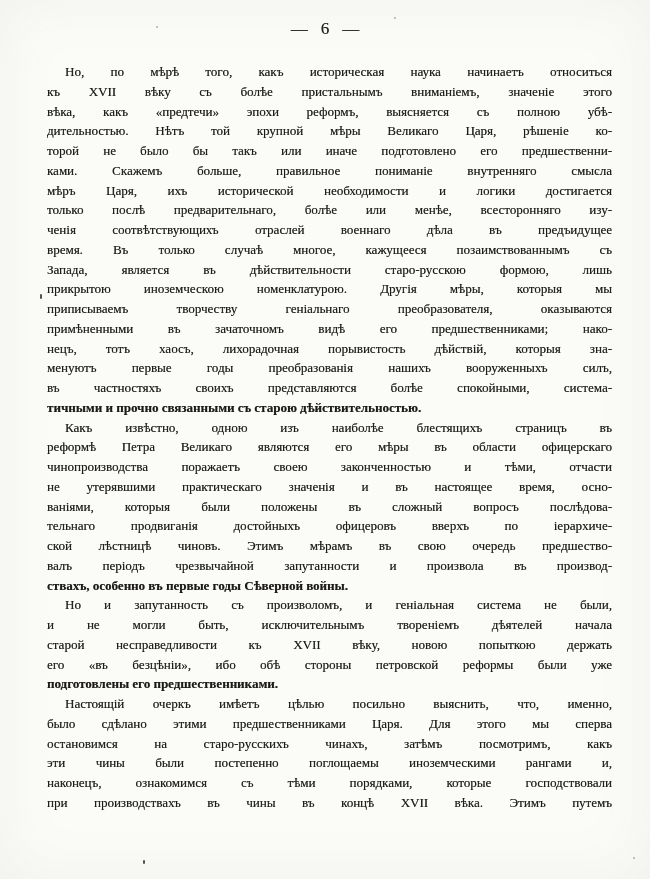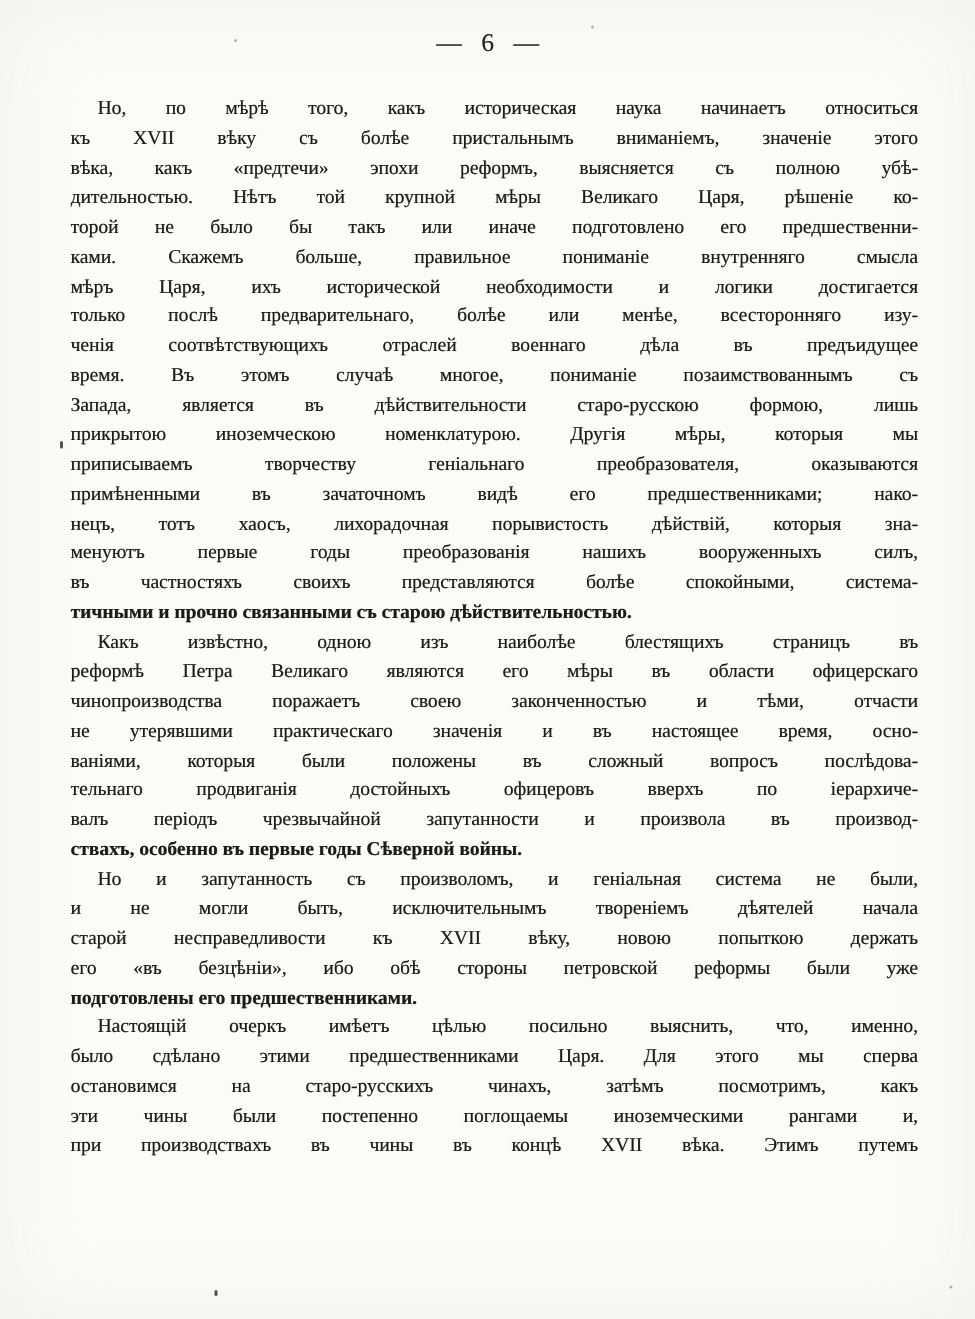--- a/index.html
+++ b/index.html
@@ -86,52 +86,54 @@
       <div class="para">
         <div class="line pfirst">Но, по мѣрѣ того, какъ историческая наука начинаетъ относиться</div>
         <div class="line">къ XVII вѣку съ болѣе пристальнымъ вниманіемъ, значеніе этого</div>
         <div class="line">вѣка, какъ «предтечи» эпохи реформъ, выясняется съ полною убѣ-</div>
         <div class="line">дительностью. Нѣтъ той крупной мѣры Великаго Царя, рѣшеніе ко-</div>
         <div class="line">торой не было бы такъ или иначе подготовлено его предшественни-</div>
         <div class="line">ками. Скажемъ больше, правильное пониманіе внутренняго смысла</div>
         <div class="line">мѣръ Царя, ихъ исторической необходимости и логики достигается</div>
         <div class="line">только послѣ предварительнаго, болѣе или менѣе, всесторонняго изу-</div>
         <div class="line">ченія соотвѣтствующихъ отраслей военнаго дѣла въ предъидущее</div>
-        <div class="line">время. Въ этомъ случаѣ многое, пониманіе позаимствованнымъ съ</div>
+        <div class="line">время. Въ только случаѣ многое, кажущееся позаимствованнымъ съ</div>
         <div class="line">Запада, является въ дѣйствительности старо-русскою формою, лишь</div>
         <div class="line">прикрытою иноземческою номенклатурою. Другія мѣры, которыя мы</div>
         <div class="line">приписываемъ творчеству геніальнаго преобразователя, оказываются</div>
         <div class="line">примѣненными въ зачаточномъ видѣ его предшественниками; нако-</div>
         <div class="line">нецъ, тотъ хаосъ, лихорадочная порывистость дѣйствій, которыя зна-</div>
         <div class="line">менуютъ первые годы преобразованія нашихъ вооруженныхъ силъ,</div>
         <div class="line">въ частностяхъ своихъ представляются болѣе спокойными, система-</div>
         <div class="line plast">тичными и прочно связанными съ старою дѣйствительностью.</div>
       </div>
       <div class="para">
         <div class="line pfirst">Какъ извѣстно, одною изъ наиболѣе блестящихъ страницъ въ</div>
         <div class="line">реформѣ Петра Великаго являются его мѣры въ области офицерскаго</div>
         <div class="line">чинопроизводства поражаетъ своею законченностью и тѣми, отчасти</div>
         <div class="line">не утерявшими практическаго значенія и въ настоящее время, осно-</div>
         <div class="line">ваніями, которыя были положены въ сложный вопросъ послѣдова-</div>
         <div class="line">тельнаго продвиганія достойныхъ офицеровъ вверхъ по іерархиче-</div>
+        <div class="line">ской лѣстницѣ чиновъ. Этимъ мѣрамъ въ свою очередь предшество-</div>
         <div class="line">валъ періодъ чрезвычайной запутанности и произвола въ производ-</div>
         <div class="line plast">ствахъ, особенно въ первые годы Сѣверной войны.</div>
       </div>
       <div class="para">
         <div class="line pfirst">Но и запутанность съ произволомъ, и геніальная система не были,</div>
         <div class="line">и не могли быть, исключительнымъ твореніемъ дѣятелей начала</div>
         <div class="line">старой несправедливости къ XVII вѣку, новою попыткою держать</div>
         <div class="line">его «въ безцѣніи», ибо обѣ стороны петровской реформы были уже</div>
         <div class="line plast">подготовлены его предшественниками.</div>
       </div>
       <div class="para">
         <div class="line pfirst">Настоящій очеркъ имѣетъ цѣлью посильно выяснить, что, именно,</div>
         <div class="line">было сдѣлано этими предшественниками Царя. Для этого мы сперва</div>
         <div class="line">остановимся на старо-русскихъ чинахъ, затѣмъ посмотримъ, какъ</div>
         <div class="line">эти чины были постепенно поглощаемы иноземческими рангами и,</div>
+        <div class="line">наконецъ, ознакомимся съ тѣми порядками, которые господствовали</div>
         <div class="line">при производствахъ въ чины въ концѣ XVII вѣка. Этимъ путемъ</div>
       </div>
     </main>
 
   <span class="speck faint" style="left:156px; top:26px;"></span>
   <span class="speck faint" style="left:394px; top:17px;"></span>
   <span class="speck mark" style="left:40px;  top:294px;"></span>
   <span class="speck faint" style="left:596px; top:172px;"></span>
   <span class="speck mark" style="left:143px; top:860px; height:4px;"></span>
   <span class="speck faint" style="left:633px; top:857px;"></span>

